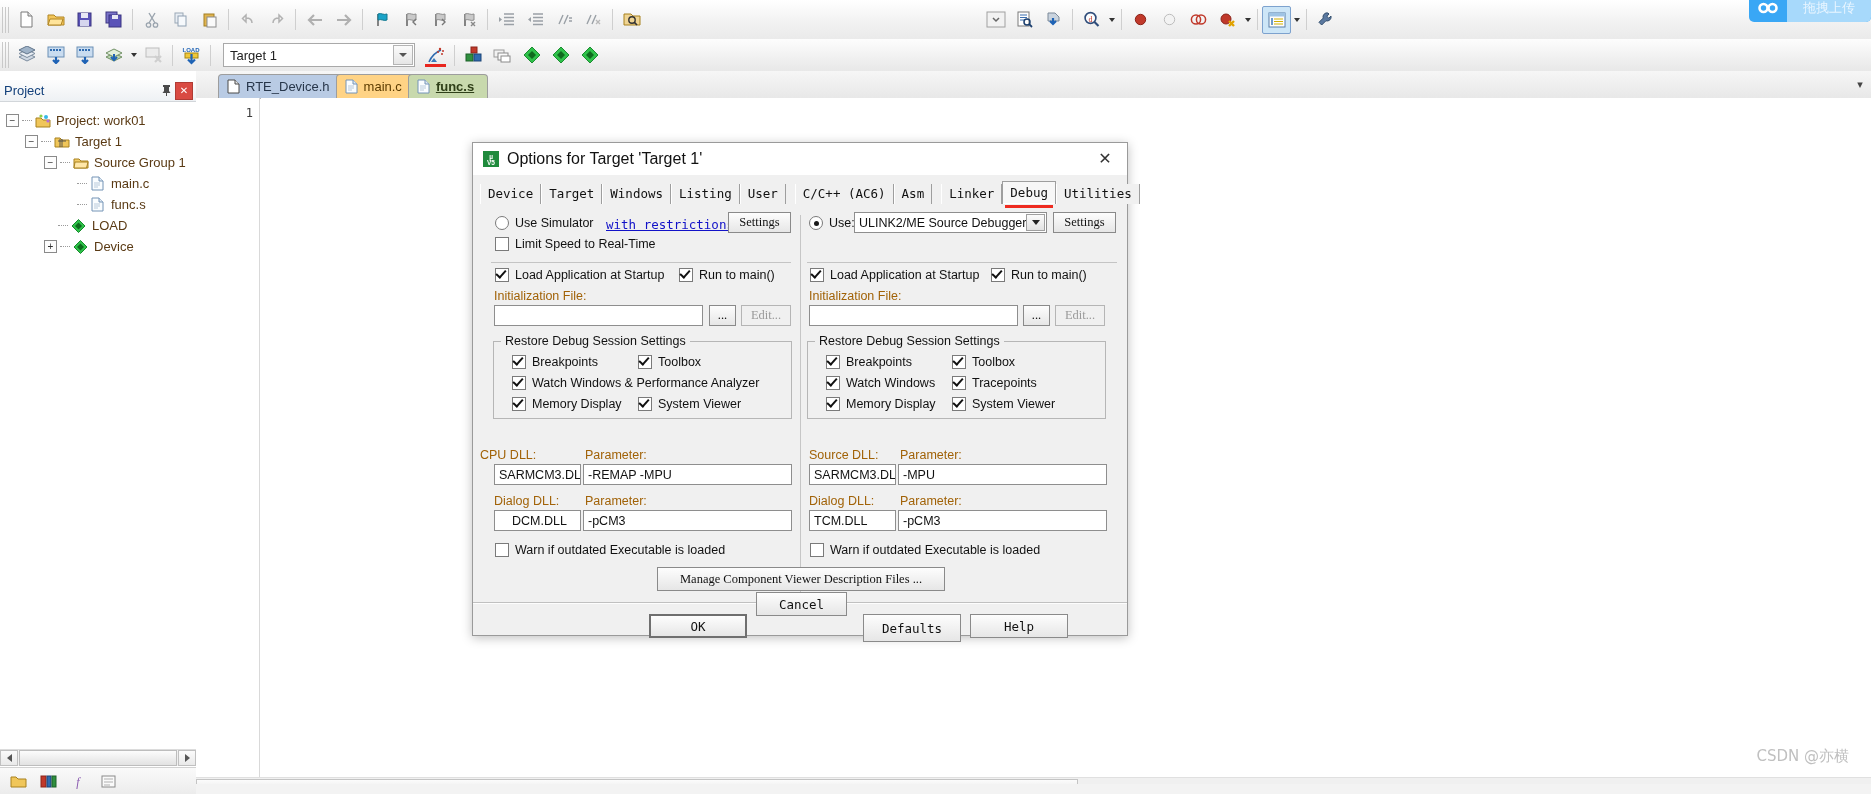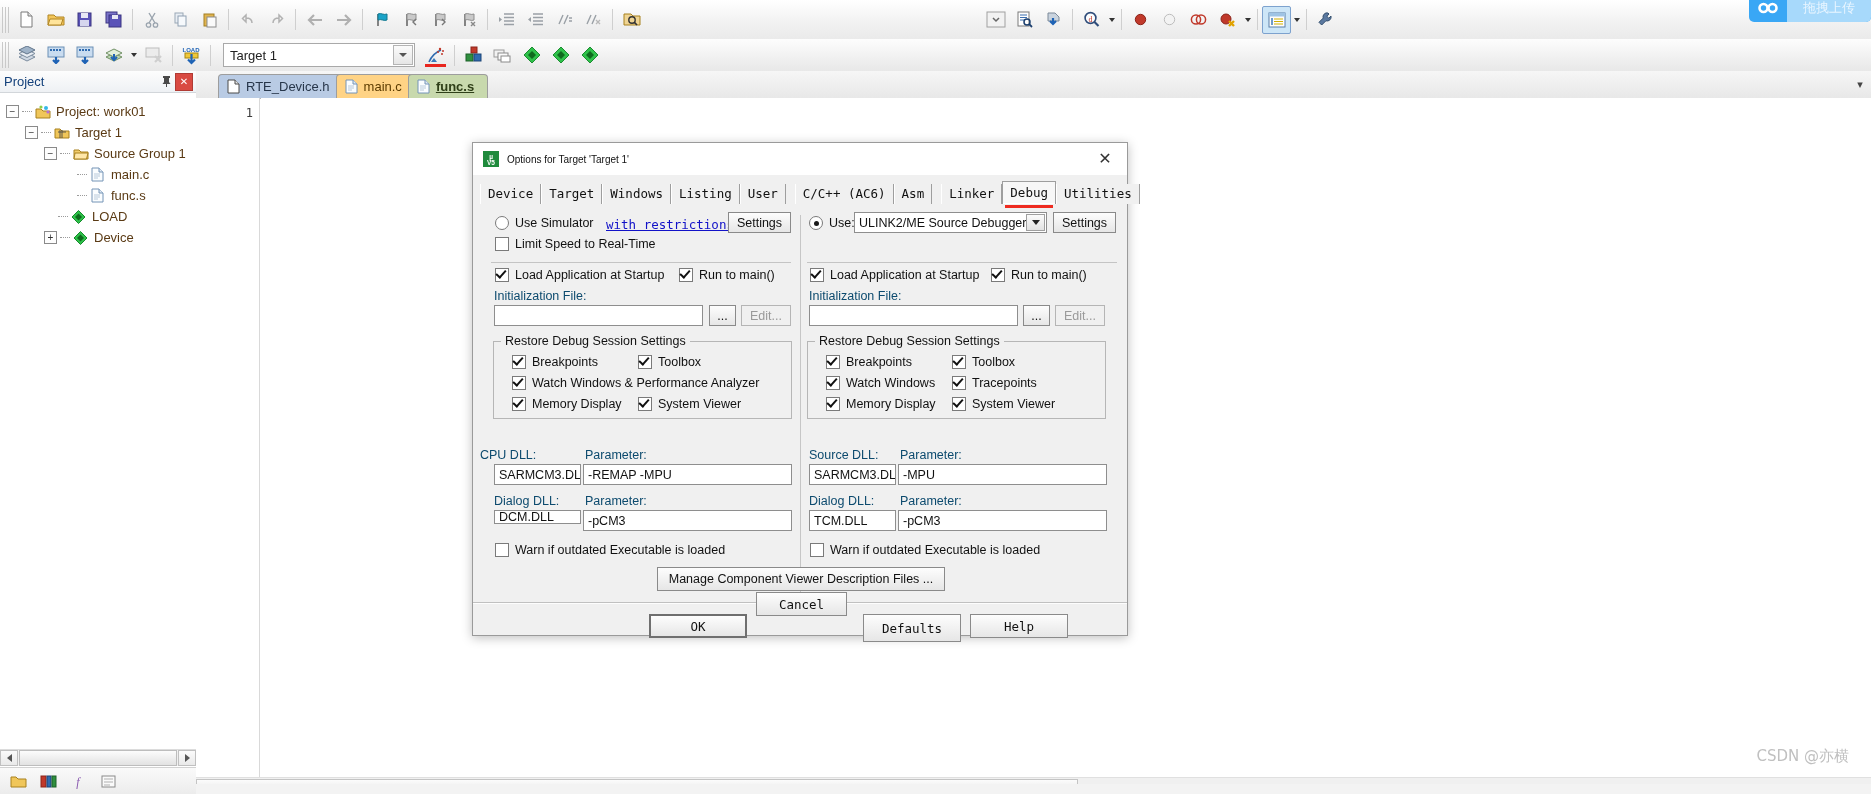--- a/index.html
+++ b/index.html
@@ -44,21 +44,21 @@
   .redline{position:absolute;left:3px;right:3px;bottom:1px;height:3px;background:#e8261e;}
 
   
   #project-panel{
     position:absolute;left:0;top:71px;width:196px;height:723px;
     background:#ffffff;border-right:1px solid #cfcfcf;
   }
   #project-head{
     height:21px;background:linear-gradient(#fdfdfd,#eef1f4);
     border-bottom:1px solid #d2d6da;display:flex;align-items:center;
-    padding-left:4px;position:relative;
+    padding-left:4px;position:relative;margin-top:9px;
   }
   #project-head .ptitle{font-size:13px;color:#13407a;}
   .phead-btn{position:absolute;top:2px;width:16px;height:16px;
      display:flex;align-items:center;justify-content:center;font-size:12px;}
   #pin-btn{right:22px;color:#333;}
   #close-btn{right:3px;background:#d94a42;color:#fff;border:1px solid #b03b34;
      font-size:10px;line-height:1;}
   #tree{padding:8px 0 0 6px;font-size:13px;color:#3a2a12;}
   .trow{display:flex;align-items:center;height:21px;white-space:nowrap;}
   .expander{width:11px;height:11px;border:1px solid #8a8a8a;background:#fdfdfd;
@@ -121,21 +121,21 @@
 
   
   #dlg{
     position:absolute;left:472px;top:142px;width:654px;height:492px;
     background:#f0f0f0;border:1px solid #9a9a9a;
     box-shadow:0 2px 10px rgba(0,0,0,.25);
   }
   #dlg-title{height:32px;background:#ffffff;display:flex;align-items:center;
     padding-left:10px;position:relative;}
   #dlg-title .dicon{width:16px;height:16px;margin-right:8px;}
-  #dlg-title .dtext{font-size:10px;color:#111;}
+  #dlg-title .dtext{font-size:16px;color:#111;}
   #dlg-close{position:absolute;right:0;top:0;width:44px;height:30px;
     display:flex;align-items:center;justify-content:center;font-size:16px;color:#333;}
   #dlg-body{position:absolute;left:0;top:32px;right:0;bottom:0;background:#f0f0f0;}
 
   .tabstrip{position:absolute;left:7px;top:7px;right:7px;height:22px;display:flex;align-items:flex-end;}
   .dtab{
     font-family:"DejaVu Sans Mono", monospace;font-size:12.5px;color:#111;
     padding:2px 7px 3px 7px;border-left:1px solid #fff;border-right:1px solid #9e9e9e;
     background:#f0f0f0;position:relative;white-space:nowrap;
   }
@@ -153,25 +153,25 @@
   .cb.on::after{content:"";position:absolute;left:2px;top:-1px;width:4px;height:8px;
     border:solid #111;border-width:0 2px 2px 0;transform:rotate(42deg);}
   .fld{display:flex;align-items:center;position:absolute;font-size:12.5px;color:#111;}
   .fld .lbl{margin-left:6px;white-space:nowrap;}
 
   .txtin{position:absolute;background:#fff;border:1px solid #8e8e8e;
     box-sizing:border-box;font-size:12.5px;color:#111;
     display:flex;align-items:center;padding-left:4px;white-space:nowrap;overflow:hidden;}
   .btn{position:absolute;background:linear-gradient(#fdfdfd,#e6e6e6);
     border:1px solid #8a8a8a;box-sizing:border-box;display:flex;
-    align-items:center;justify-content:center;font-size:12.5px;color:#111;}
+    align-items:center;justify-content:center;font-size:12.5px;color:#111;font-family:Liberation Serif, serif;}
   .btn.dis{color:#9a9a9a;border-color:#b5b5b5;background:#f0f0f0;}
   .btn.mono{font-family:"DejaVu Sans Mono", monospace;font-size:12.5px;}
   .btn.def{border:2px solid #6f6f6f;}
-  .slabel{position:absolute;font-size:12.5px;color:#0c4a6e;white-space:nowrap;}
+  .slabel{position:absolute;font-size:12.5px;color:#a16207;white-space:nowrap;}
   .grpbox{position:absolute;border:1px solid #b6b6b6;box-sizing:border-box;}
   .grpcap{position:absolute;background:#f0f0f0;padding:0 4px;font-size:12.5px;color:#111;}
   .hr{position:absolute;height:1px;background:#c4c4c4;}
   .combo{position:absolute;background:#fff;border:1px solid #8e8e8e;box-sizing:border-box;
     display:flex;align-items:center;padding-left:4px;font-size:12.5px;color:#111;}
   .combo .cbtn{position:absolute;right:1px;top:1px;bottom:1px;width:17px;
     background:linear-gradient(#fbfbfb,#e2e2e2);border:1px solid #9f9f9f;
     display:flex;align-items:center;justify-content:center;}
   .combo .cbtn i{width:0;height:0;border-left:4px solid transparent;
     border-right:4px solid transparent;border-top:5px solid #222;}
@@ -839,21 +839,21 @@
     <span class="slabel" style="left:112px;top:273px;">Parameter:</span>
     <div class="txtin" style="left:21px;top:289px;width:87px;height:21px;">
       <span>SARMCM3.DLL</span>
     </div>
     <div class="txtin" style="left:110px;top:289px;width:209px;height:21px;">
       <span>-REMAP -MPU</span>
     </div>
 
     <span class="slabel" style="left:21px;top:319px;">Dialog DLL:</span>
     <span class="slabel" style="left:112px;top:319px;">Parameter:</span>
-    <div class="txtin" style="left:21px;top:335px;width:87px;height:14px;">
+    <div class="txtin" style="left:21px;top:335px;width:87px;height:21px;justify-content:center;">
       <span>DCM.DLL</span>
     </div>
     <div class="txtin" style="left:110px;top:335px;width:209px;height:21px;">
       <span>-pCM3</span>
     </div>
 
     <div class="fld" style="left:22px;top:368px;">
       <span class="cb"></span>
       <span class="lbl">Warn if outdated Executable is loaded</span>
     </div>

